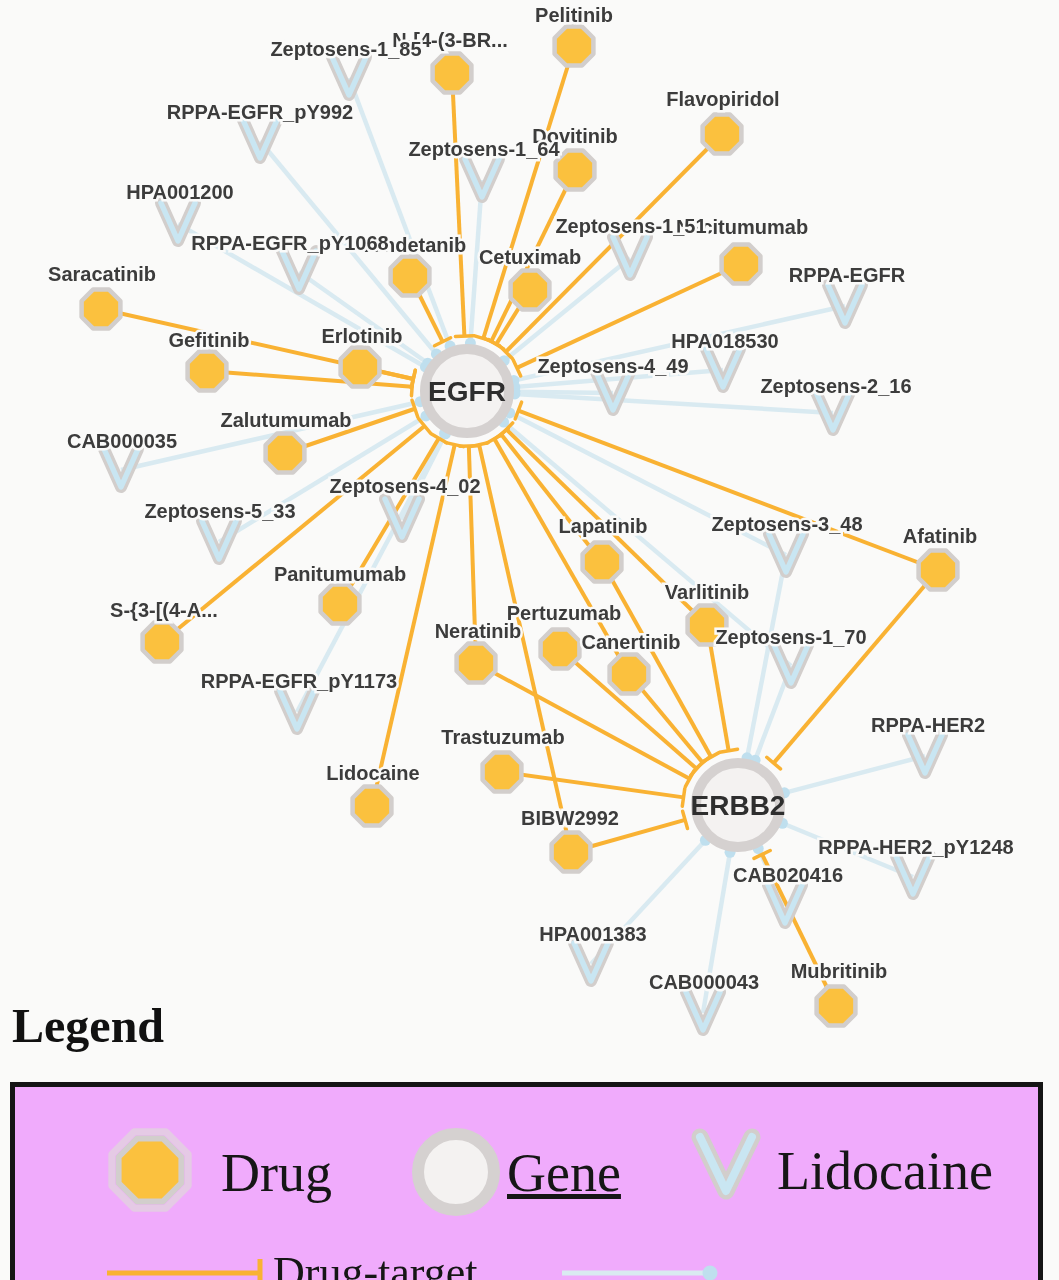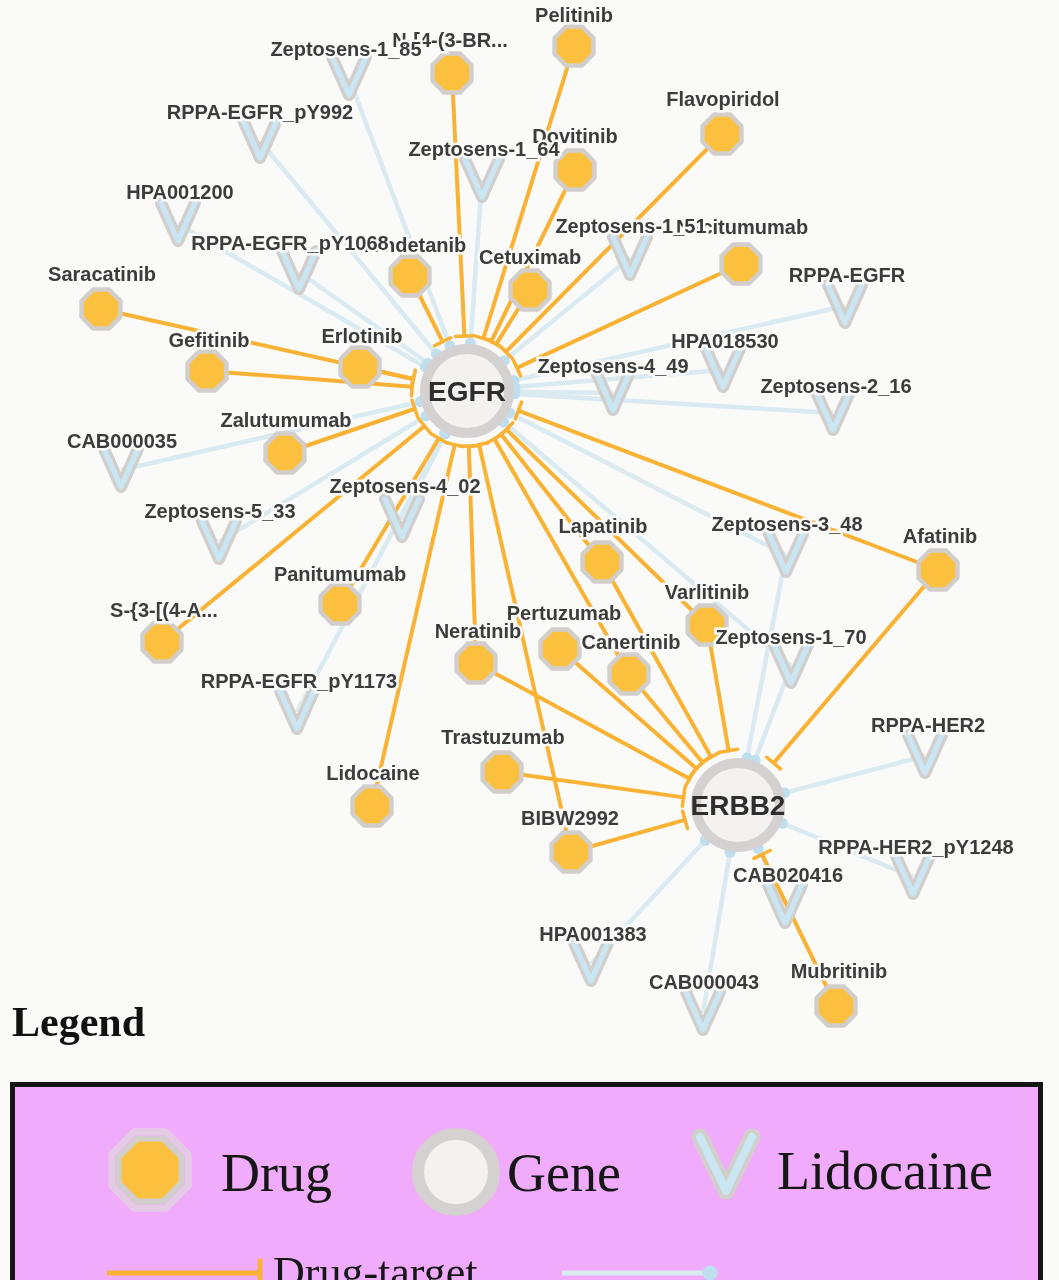--- a/index.html
+++ b/index.html
@@ -14,21 +14,21 @@
     stroke:#FAFAF9;stroke-width:5px;paint-order:stroke;
     text-anchor:middle;
   }
   .glabel{
     font-family:"Liberation Sans","DejaVu Sans",sans-serif;
     font-weight:700;font-size:28px;fill:#2E2E2E;text-anchor:middle;
   }
   .legend-title{
     position:absolute;left:12px;top:998px;
     font-family:"Liberation Serif","DejaVu Serif",serif;
-    font-weight:700;font-size:42px;color:#111;
+    font-weight:700;font-size:48px;color:#111;
   }
   .legend-box{
     position:absolute;left:10px;top:1046px;width:1033px;height:213px;
     border:5px solid #151515;box-sizing:border-box;background:#f0abfc;margin-top:36px;
   }
   .legend-box svg{position:absolute;}
   .lt{
     position:absolute;color:#161616;white-space:nowrap;
     font-family:"Liberation Serif","DejaVu Serif",serif;
   }
@@ -461,21 +461,21 @@
 <div class="legend-box">
   <svg width="110" height="110" style="left:80px;top:28px;">
     <polygon points="93.2,70.8 70.8,93.2 39.2,93.2 16.8,70.8 16.8,39.2 39.2,16.8 70.8,16.8 93.2,39.2" fill="none" stroke="#DEDAD8" stroke-width="7" opacity="0.65" stroke-linejoin="round"></polygon>
     <polygon points="86.4,68.0 68.0,86.4 42.0,86.4 23.6,68.0 23.6,42.0 42.0,23.6 68.0,23.6 86.4,42.0" fill="#FBC13E" stroke="#D2CECC" stroke-width="6" stroke-linejoin="round"></polygon>
   </svg>
   <div class="lt t1" style="left:206px;top:55px;">Drug</div>
 
   <svg width="110" height="110" style="left:386px;top:30px;">
     <circle cx="55" cy="55" r="38" fill="#F4F2F1" stroke="#D5D1D0" stroke-width="12"></circle>
   </svg>
-  <div class="lt t1" style="left:492px;top:55px;">Gene</div>
+  <div class="lt t1" style="left:492px;top:55px;text-decoration:underline;">Gene</div>
 
   <svg width="120" height="120" style="left:651px;top:20px;">
     <polyline points="34,30 60,84 86,30" fill="none" stroke="#D2CECC" stroke-width="17" stroke-linecap="round" stroke-linejoin="round"></polyline>
     <polyline points="34,30 60,84 86,30" fill="none" stroke="#C9E6F2" stroke-width="8" stroke-linecap="round" stroke-linejoin="round"></polyline>
   </svg>
   <div class="lt t1" style="left:762px;top:53px;">Lidocaine</div>
 
   <svg width="190" height="36" style="left:87px;top:168px;">
     <line x1="5" y1="18" x2="158" y2="18" stroke="#F9B233" stroke-width="5"></line>
     <line x1="158" y1="4" x2="158" y2="32" stroke="#F9B233" stroke-width="5"></line>

